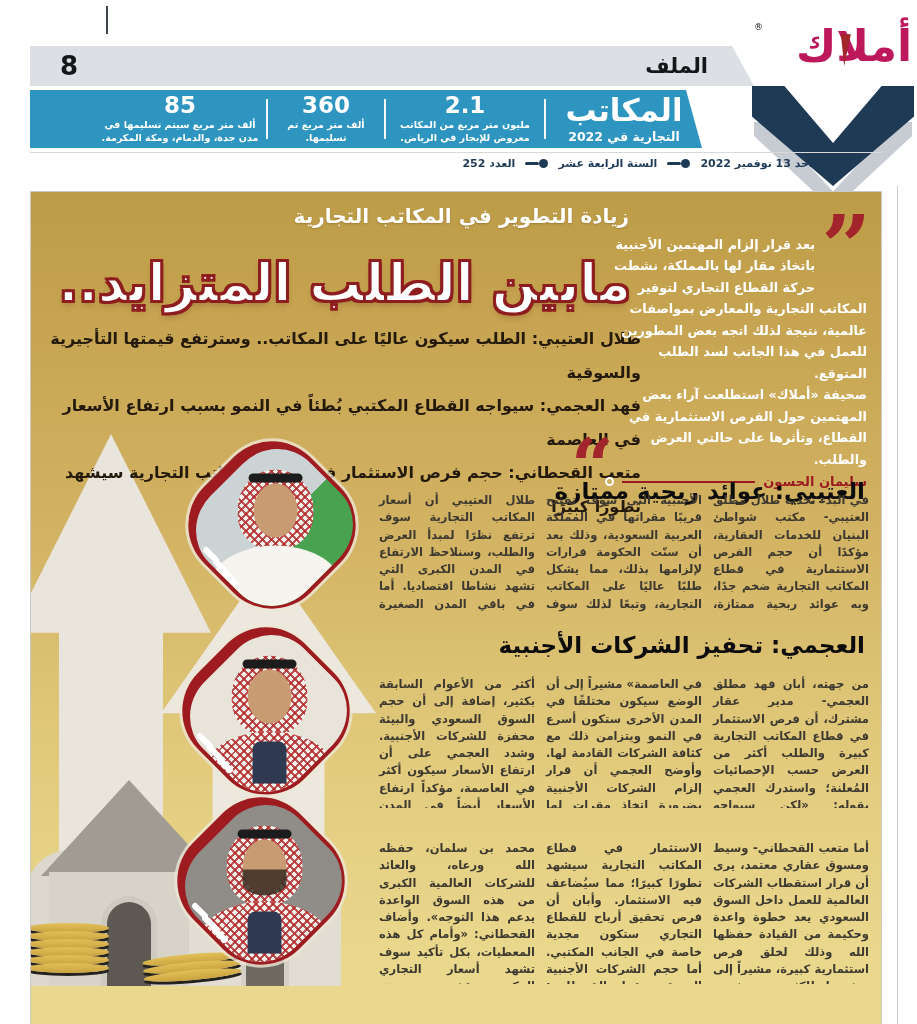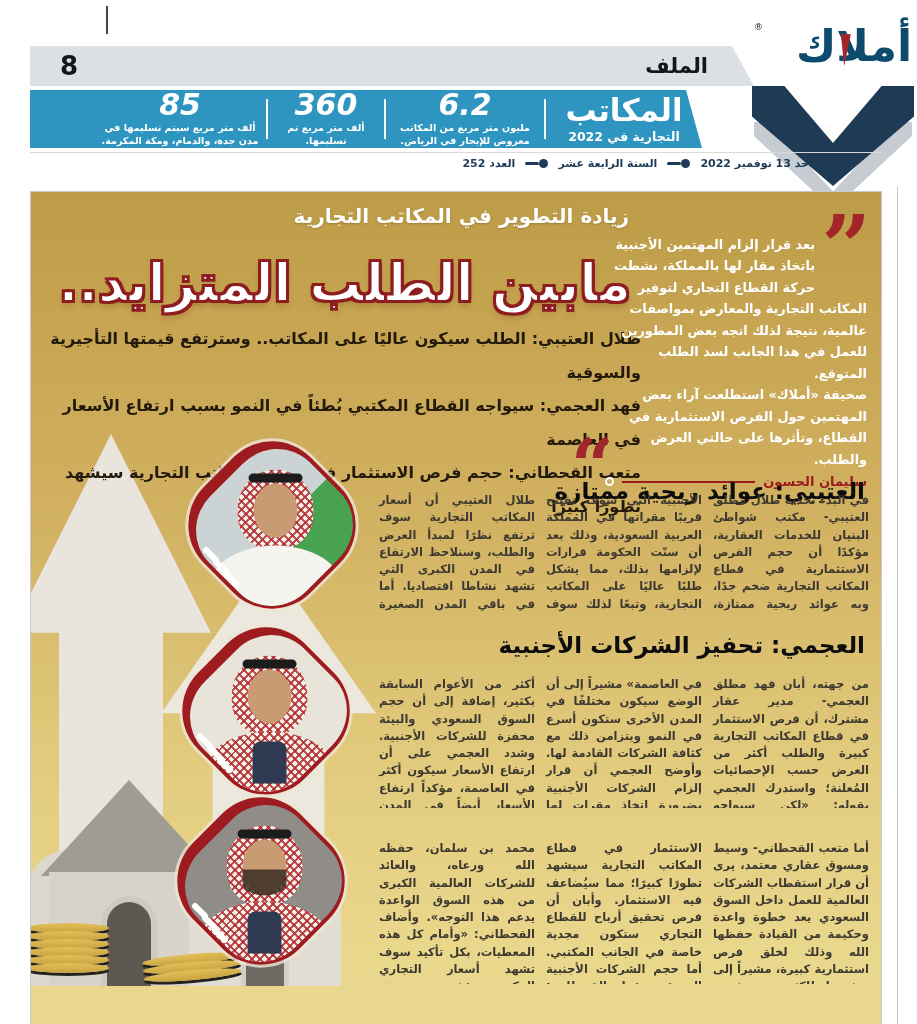--- a/index.html
+++ b/index.html
@@ -10,39 +10,39 @@
   
   .band { position:absolute; left:30px; top:46px; width:724px; height:40px; background:#dcdfe3;
           clip-path:polygon(0 0, calc(100% - 22px) 0, 100% 100%, 0 100%);
           display:flex; flex-direction:row-reverse; align-items:center; justify-content:space-between;
           padding:0 46px 0 30px; }
   .page-num { font-size:26px; font-weight:700; color:#14161a; direction:ltr; }
   .band-div { width:2px; height:28px; background:#3c4450; position:absolute; left:106px; top:6px; }
   .band-label { font-size:21px; font-weight:800; color:#14161a; }
 
   .logo { position:absolute; left:752px; top:22px; width:162px; height:172px; }
-  .logo-text { position:absolute; top:2px; right:2px; font-size:44px; font-weight:900; color:#0c4a6e; line-height:1; letter-spacing:-1px; }
+  .logo-text { position:absolute; top:2px; right:2px; font-size:44px; font-weight:900; color:#be185d; line-height:1; letter-spacing:-1px; }
   .logo-reg { position:absolute; top:0; left:2px; font-size:9px; color:#17181a; }
   .logo-red { position:absolute; top:12px; right:64px; width:0; height:0;
               border-left:5px solid transparent; border-right:5px solid transparent; border-top:32px solid #a1252a;
               transform:rotate(3deg); }
   .chev-gray { position:absolute; top:100px; left:2px; width:158px; height:94px; background:#c7ccd2;
                clip-path:polygon(0 0,9% 0,50% 74%,91% 0,100% 0,100% 15%,50% 93%,0 15%); }
   .chev-navy { position:absolute; top:64px; left:0; width:162px; height:102px; background:#1e3a55;
                clip-path:polygon(0 0,20% 0,50% 56%,80% 0,100% 0,100% 30%,50% 98%,0 30%); }
 
   
   .stats { position:absolute; left:30px; top:90px; width:672px; height:58px; background:#2e95c1; color:#fff;
            clip-path:polygon(0 0, calc(100% - 16px) 0, 100% 100%, 0 100%);
            display:flex; align-items:center; direction:rtl; padding-left:14px; }
   .stats-title { width:156px; text-align:center; }
   .stats-title .t1 { font-size:31px; font-weight:900; line-height:1; }
   .stats-title .t2 { font-size:12.5px; font-weight:700; margin-top:3px; }
   .stat { text-align:center; padding:0 4px; }
-  .stat .v { font-size:30px; font-weight:900; line-height:1; direction:ltr;font-style:italic; }
+  .stat .v { font-size:23px; font-weight:900; line-height:1; direction:ltr; }
   .stat .l { font-size:9.6px; font-weight:700; line-height:1.35; margin-top:2px; }
   .s1 { width:158px; } .s2 { width:116px; } .s3 { width:172px; }
   .vdiv { width:2px; height:40px; background:rgba(255,255,255,.95); flex:0 0 2px; }
 
   
   .hairline { position:absolute; left:30px; top:152px; width:852px; height:1px; background:#d9d9d9; }
   .dateline { position:absolute; top:157px; right:96px; display:flex; direction:rtl; align-items:center;
               font-size:11px; font-weight:700; color:#1d3a57; }
   .sep { display:inline-flex; align-items:center; margin:0 10px; direction:rtl; }
   .sep .c { width:9px; height:9px; border-radius:50%; background:#1d3a57; }
@@ -148,21 +148,21 @@
     <div class="logo-reg">®</div>
   </div>
 
   <div class="stats">
     <div class="stats-title">
       <div class="t1">المكاتب</div>
       <div class="t2">التجارية في 2022</div>
     </div>
     <div class="vdiv"></div>
     <div class="stat s1">
-      <div class="v">6.2</div>
+      <div class="v">2.1</div>
       <div class="l">مليون متر مربع من المكاتب معروض للإيجار في الرياض.</div>
     </div>
     <div class="vdiv"></div>
     <div class="stat s2">
       <div class="v">360</div>
       <div class="l">ألف متر مربع تم تسليمها.</div>
     </div>
     <div class="vdiv"></div>
     <div class="stat s3">
       <div class="v">85</div>

